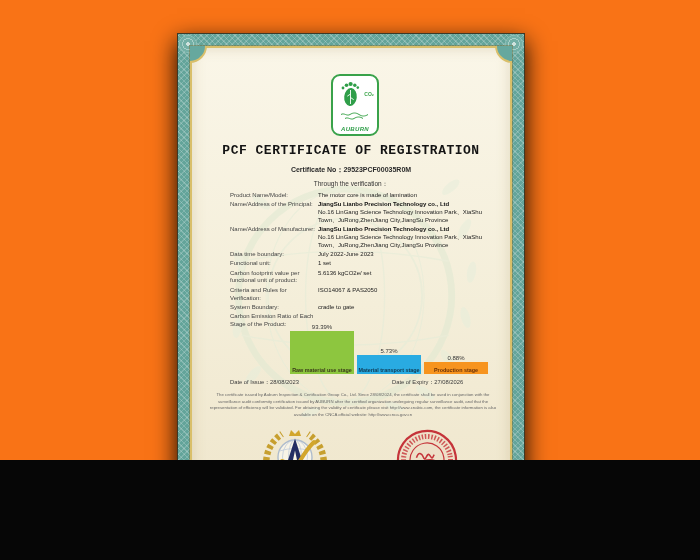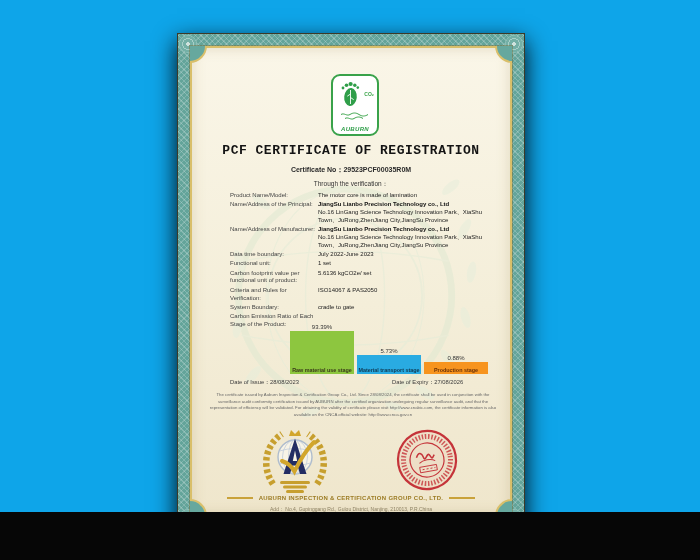--- a/index.html
+++ b/index.html
@@ -1,16 +1,16 @@
 <!DOCTYPE html>
 <html><head>
 <meta charset="utf-8">
 <style>
   html,body{margin:0;padding:0;background:#060606;}
-  .stage{position:relative;width:700px;height:512px;background:#0ea5e9;overflow:hidden;
+  .stage{position:relative;width:700px;height:460px;background:#f97316;overflow:hidden;
          font-family:"Liberation Sans","DejaVu Sans",sans-serif;}
   
   .frame{position:absolute;left:177px;top:33px;width:346px;height:494px;
          background-color:#63a49a;
          background-image:
            repeating-linear-gradient(45deg, rgba(255,255,255,.22) 0 1px, transparent 1px 4px),
            repeating-linear-gradient(-45deg, rgba(255,255,255,.18) 0 1px, transparent 1px 4px);
          border:1px solid #3c3a28;box-shadow:0 8px 22px rgba(0,0,0,.95);}
   .rosette{position:absolute;width:18px;height:18px;border-radius:50%;
            background:radial-gradient(circle,#cfe2dd 0 2px,#74b0a6 2px 5px,#a8cfc8 5px 6px,#74b0a6 6px 8px,#8fc0b8 8px 9px);}

